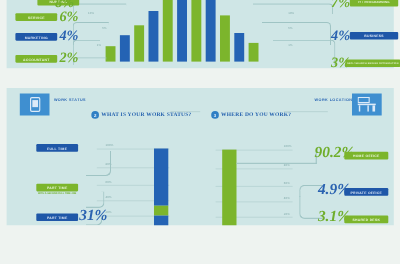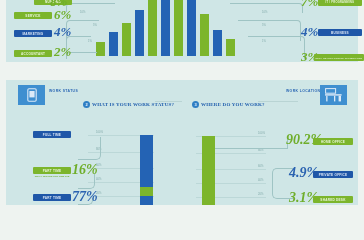--- a/index.html
+++ b/index.html
@@ -176,24 +176,23 @@
   </div>
 
   <div class="leader" style="left:78px;top:137px;width:22px;height:22px;border-bottom-width:1px;border-right-width:1px;border-bottom-right-radius:5px;"></div>
   <div class="leader" style="left:78px;top:174px;width:16px;height:14px;border-bottom-width:1px;border-right-width:1px;border-bottom-right-radius:5px;"></div>
   <div class="leader" style="left:78px;top:198px;width:14px;height:6px;border-bottom-width:1px;border-right-width:1px;border-bottom-right-radius:5px;"></div>
 
   <div class="pill blue" style="left:33px;top:131px;width:38px;">FULL TIME</div>
 
   <div class="pill green" style="left:33px;top:167px;width:38px;">PART TIME</div>
   <div style="position:absolute;left:33px;top:175px;width:38px;text-align:center;font-size:2.2px;font-weight:bold;color:#6fae2b;line-height:1.25;">WITH A SECOND FULL TIME JOB</div>
-  <div class="pct green" style="left:72px;top:163px;font-size:14px;">16%</div>
 
   <div class="pill blue" style="left:33px;top:194px;width:38px;">PART TIME</div>
-  <div class="pct blue" style="left:72px;top:190px;font-size:14px;">77%</div>
+  <div class="pct blue" style="left:72px;top:190px;font-size:14px;">31%</div>
 
   <div class="gridline" style="left:196px;top:136px;width:70px;"></div>
   <div class="gridline" style="left:196px;top:153px;width:70px;"></div>
   <div class="gridline" style="left:196px;top:169px;width:70px;"></div>
   <div class="gridline" style="left:196px;top:183px;width:70px;"></div>
   <div class="gridline" style="left:196px;top:197px;width:70px;"></div>
 
   <span class="tick" style="left:258px;top:132px;">100%</span>
   <span class="tick" style="left:258px;top:149px;">80%</span>
   <span class="tick" style="left:258px;top:165px;">60%</span>

